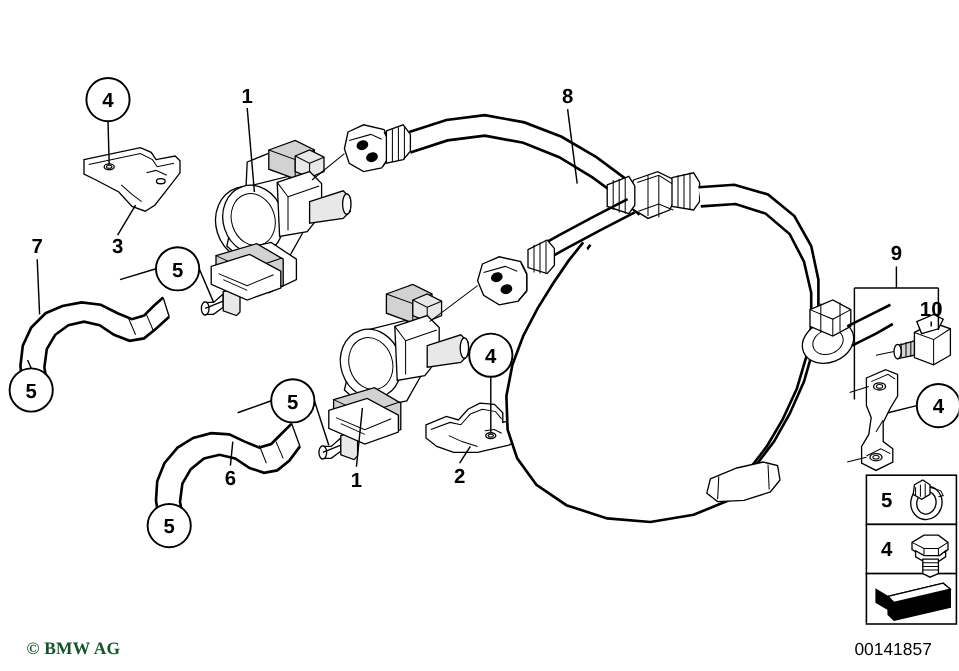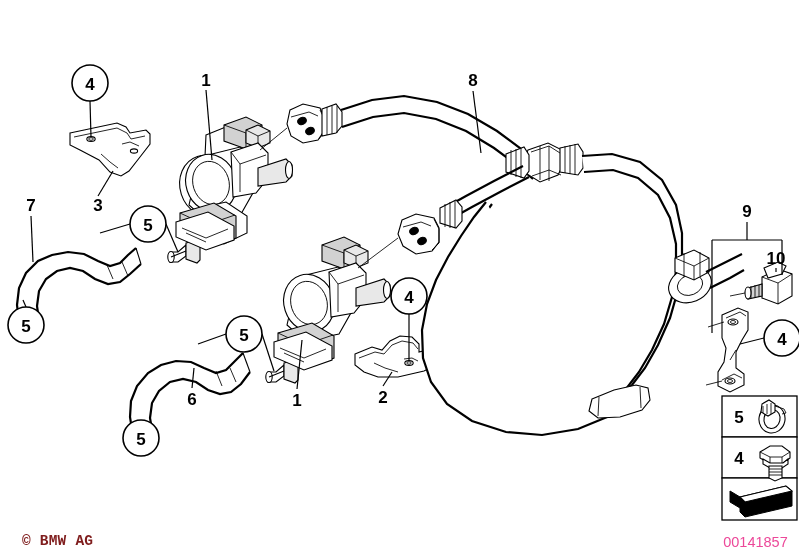--- a/index.html
+++ b/index.html
@@ -56,37 +56,36 @@
     font-size: 17px;
     font-weight: bold;
     fill: #000000;
     text-anchor: middle;
     dominant-baseline: central;
   }
   #copyright {
     position: absolute;
     left: 22px;
     top: 533px;
-    font-family: Liberation Mono, monospace;
+    font-family: Liberation Serif, serif;
     font-size: 14.5px;
     font-weight: bold;
-    color: #7f1d1d;
+    color: #14532d;
     letter-spacing: 0.2px;
     white-space: nowrap;
     text-align: center;
   }
   #diagram-id {
     position: absolute;
     left: 712px;
     top: 534px;
     width: 87px;
-    text-align: center;
     font-family: "Liberation Sans", sans-serif;
     font-size: 14.5px;
-    color: #ec4899;
+    color: #000000;
     white-space: nowrap;
   }
 </style>
 </head>
 <body>
 
 <div id="page">
 
   <svg id="diagram-svg" viewBox="0 0 799 559">
 

